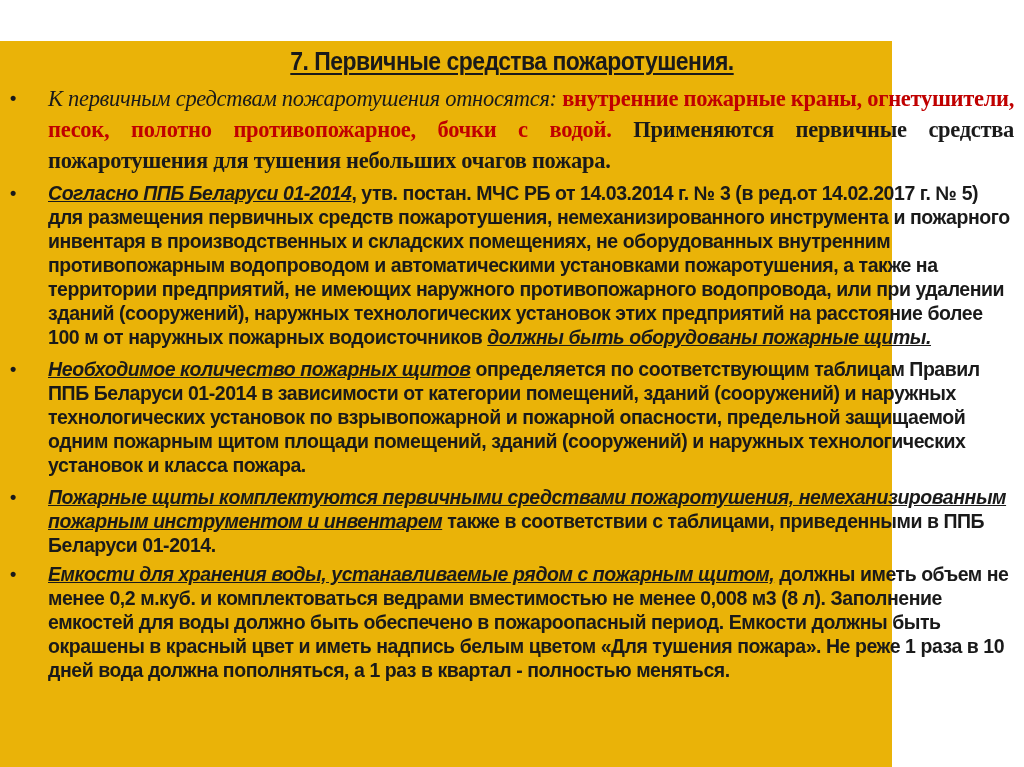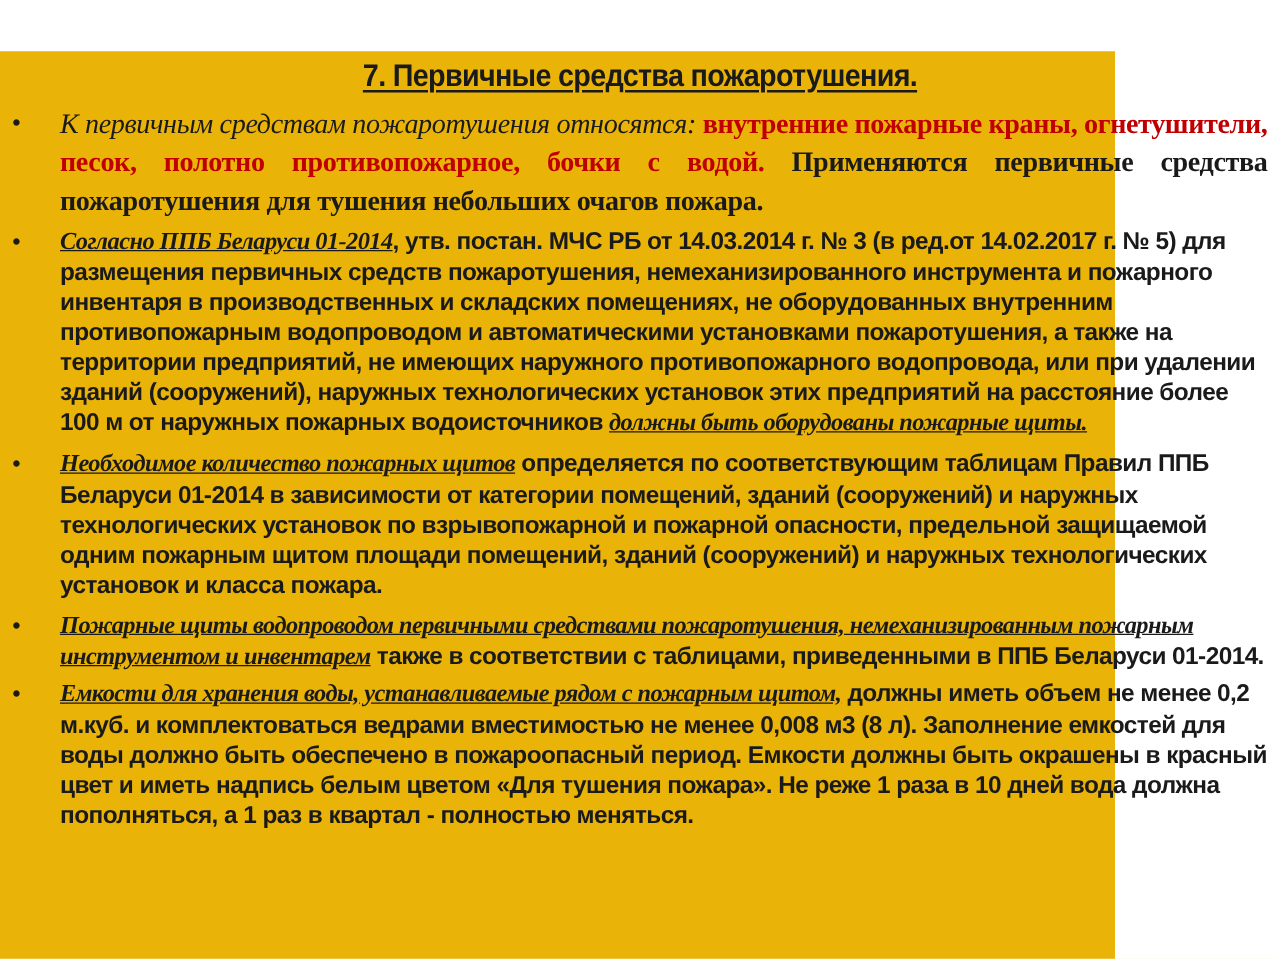--- a/index.html
+++ b/index.html
@@ -14,21 +14,21 @@
   .bullets { position:absolute; left:0; top:42px; width:1024px; margin:0; padding:0; list-style:none; }
   .bullet { position:relative; padding-left:48px; padding-right:10px; }
   .dot { position:absolute; left:10px; top:0; font-family:"Liberation Sans", sans-serif; font-size:18px; font-weight:bold; }
   .b1 { font-family:"Liberation Serif", serif; font-size:22.5px; line-height:31px; font-weight:bold; text-align:justify; letter-spacing:-0.3px; }
   .b1 .lead { font-style:italic; font-weight:normal; }
   .b1 .red { color:#c00000; }
   .body {
     font-family:"Liberation Sans", sans-serif; font-weight:bold; font-size:19.5px;
     line-height:24px; letter-spacing:-0.45px;
   }
-  .body .ul { font-style:italic; text-decoration:underline;font-family:Liberation Serif, serif; }
+  .body .ul { font-style:italic; text-decoration:underline; }
   .p2 { margin-top:5px; }
   .p3 { margin-top:8px; }
   .p4 { margin-top:8px; }
   .p5 { margin-top:5px; }
 </style>
 </head>
 <body>
 
 <div class="slide">
   <div class="title">
@@ -46,21 +46,21 @@
       <span class="ul">Согласно ППБ Беларуси 01-2014</span><span>, утв. постан. МЧС РБ от 14.03.2014 г. № 3 (в ред.от 14.02.2017 г. № 5) для размещения первичных средств пожаротушения, немеханизированного инструмента и пожарного инвентаря в производственных и складских помещениях, не оборудованных внутренним противопожарным водопроводом и автоматическими установками пожаротушения, а также на территории предприятий, не имеющих наружного противопожарного водопровода, или при удалении зданий (сооружений), наружных технологических установок этих предприятий на расстояние более 100 м от наружных пожарных водоисточников </span><span class="ul">должны быть оборудованы пожарные щиты.</span>
     </li>
 
     <li class="bullet body p3">
       <span class="dot">•</span>
       <span class="ul">Необходимое количество пожарных щитов</span><span> определяется по соответствующим таблицам Правил ППБ Беларуси 01-2014 в зависимости от категории помещений, зданий (сооружений) и наружных технологических установок по взрывопожарной и пожарной опасности, предельной защищаемой одним пожарным щитом площади помещений, зданий (сооружений) и наружных технологических установок и класса пожара.</span>
     </li>
 
     <li class="bullet body p4">
       <span class="dot">•</span>
-      <span class="ul">Пожарные щиты водопроводом первичными средствами пожаротушения, немеханизированным пожарным инструментом и инвентарем</span><span> также в соответствии с таблицами, приведенными в ППБ Беларуси 01-2014.</span>
+      <span class="ul">Пожарные щиты комплектуются первичными средствами пожаротушения, немеханизированным пожарным инструментом и инвентарем</span><span> также в соответствии с таблицами, приведенными в ППБ Беларуси 01-2014.</span>
     </li>
 
     <li class="bullet body p5">
       <span class="dot">•</span>
       <span class="ul">Емкости для хранения воды, устанавливаемые рядом с пожарным щитом,</span><span> должны иметь объем не менее 0,2 м.куб. и комплектоваться ведрами вместимостью не менее 0,008 м3 (8 л). Заполнение емкостей для воды должно быть обеспечено в пожароопасный период. Емкости должны быть окрашены в красный цвет и иметь надпись белым цветом «Для тушения пожара». Не реже 1 раза в 10 дней вода должна пополняться, а 1 раз в квартал - полностью меняться.</span>
     </li>
   </ul>
 </div>
 
 </body></html>

